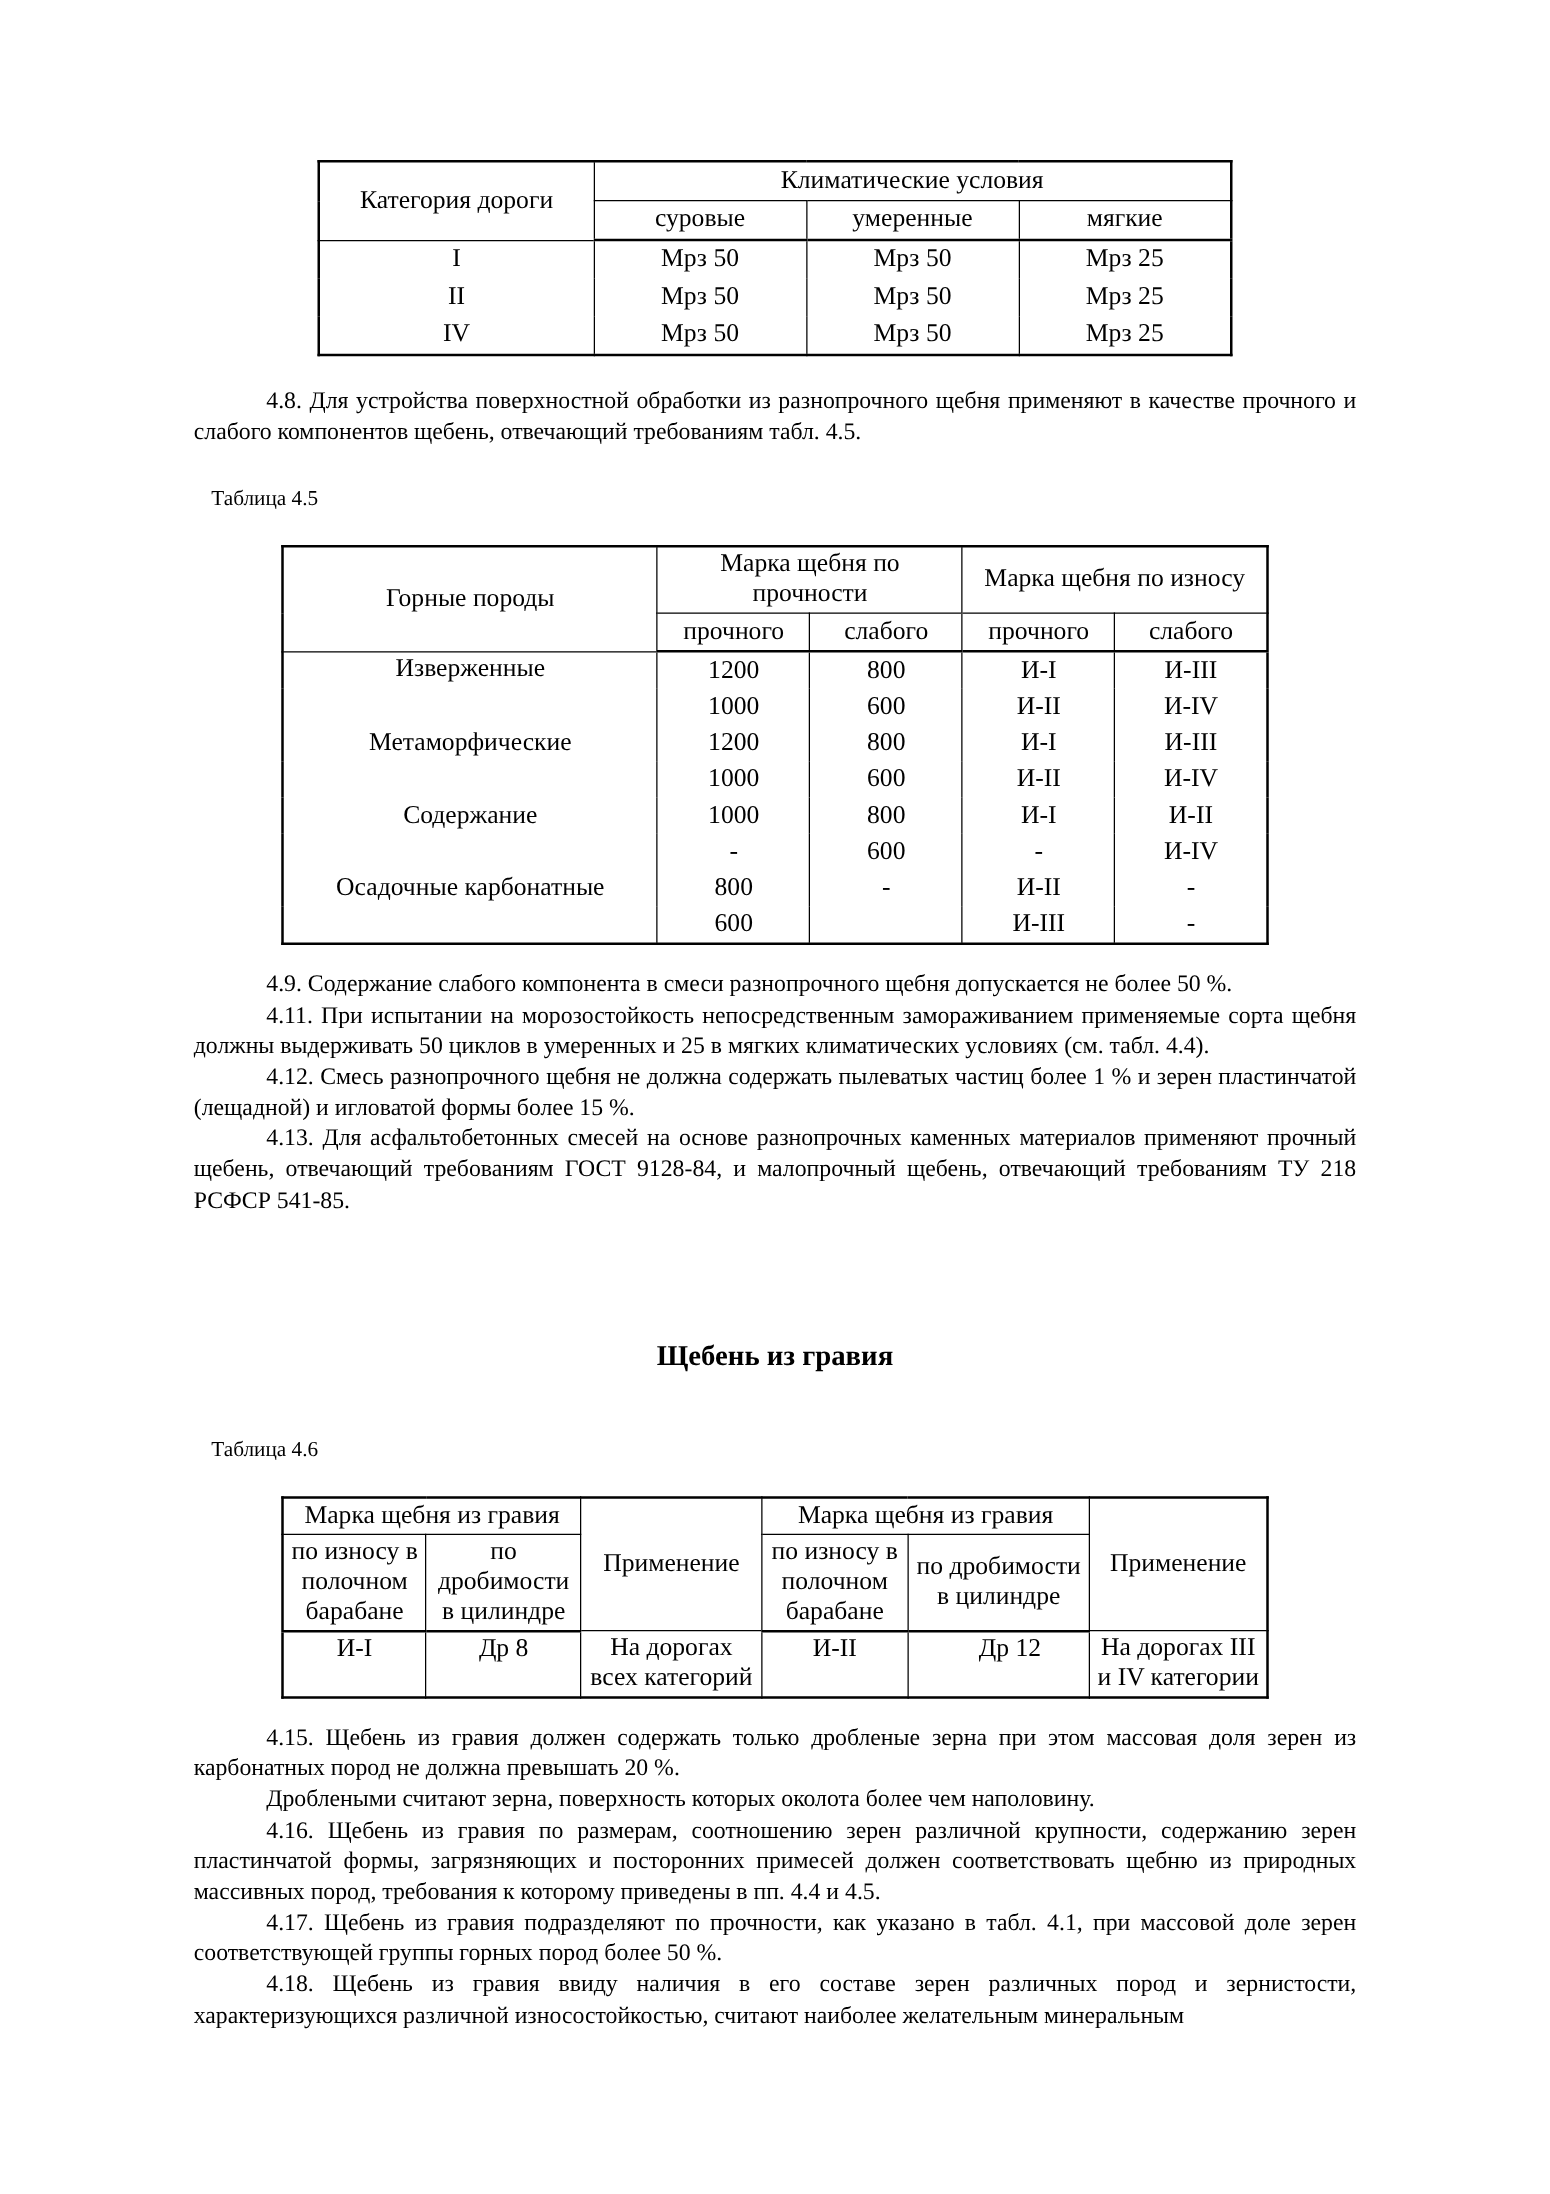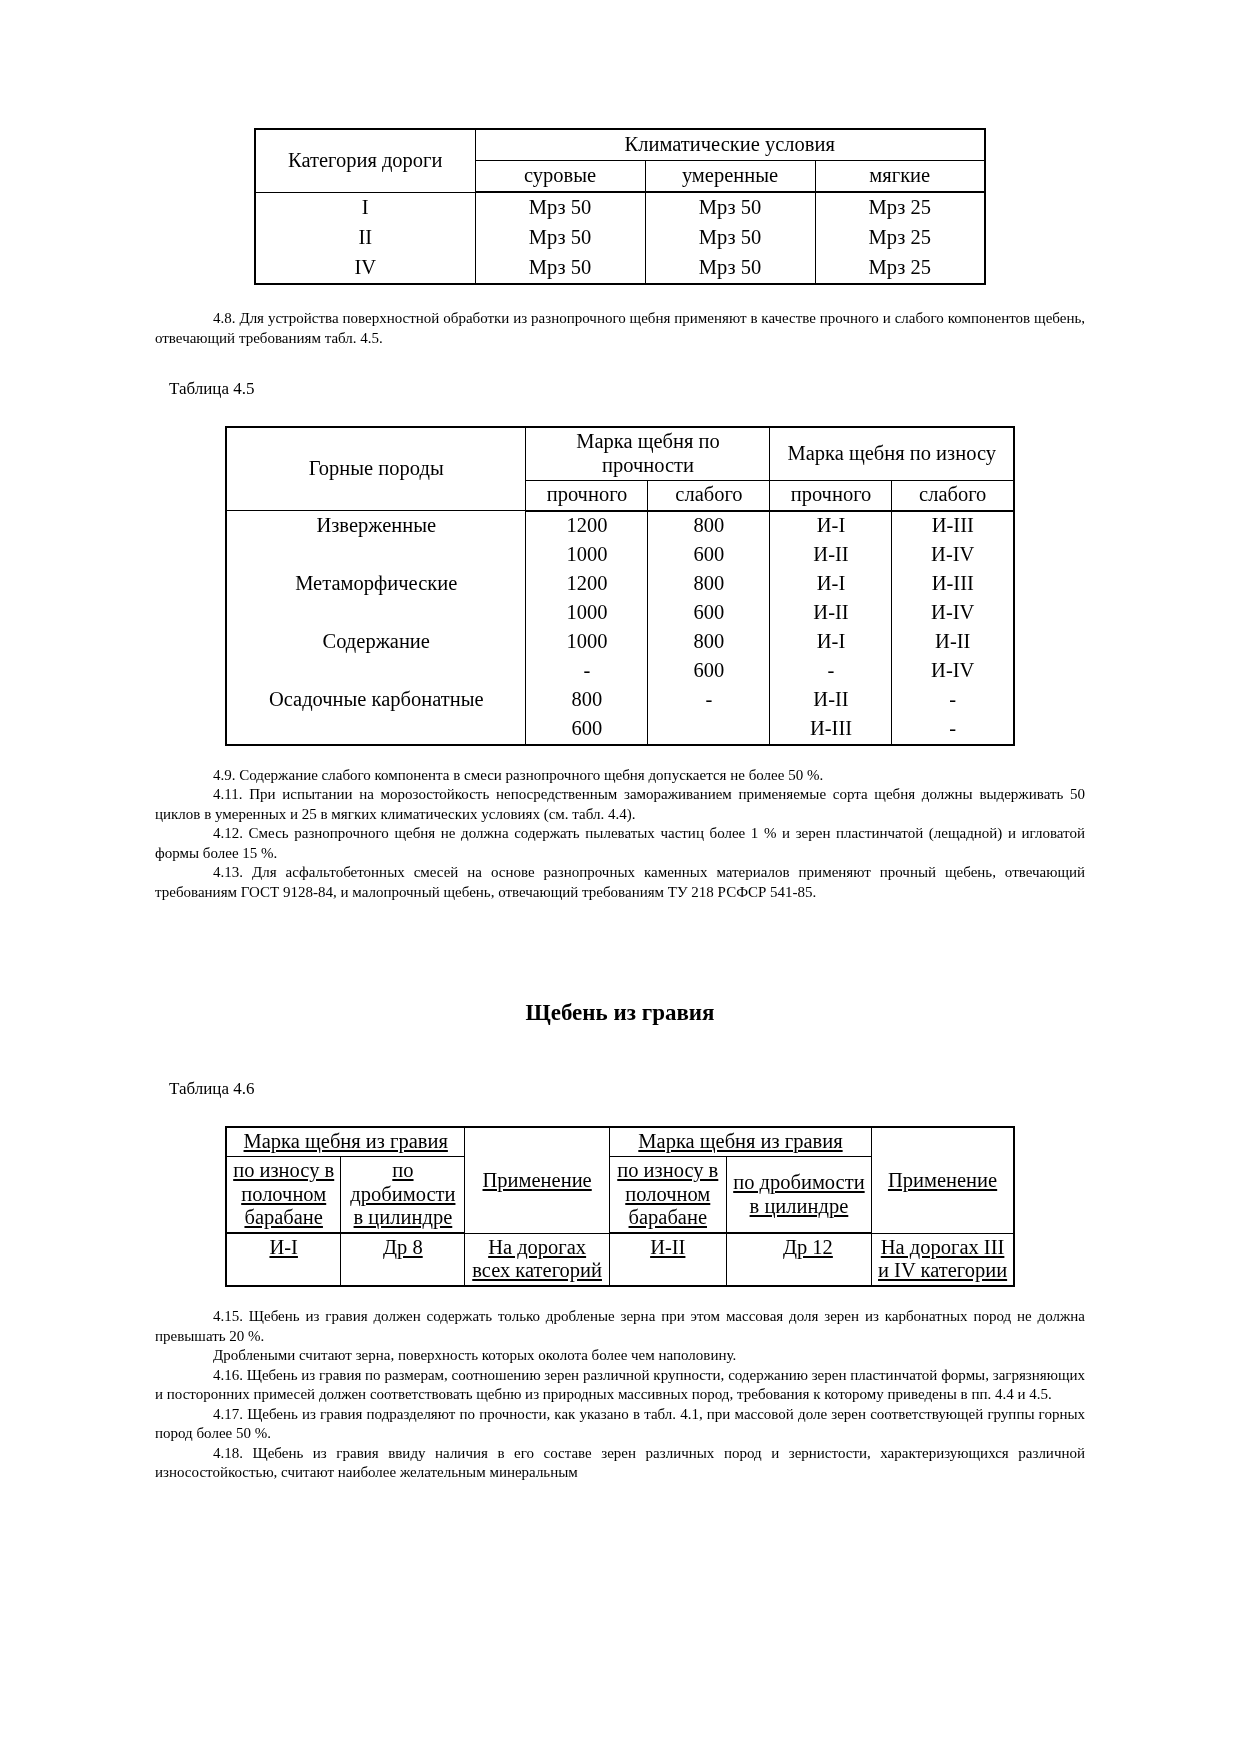--- a/index.html
+++ b/index.html
@@ -55,33 +55,33 @@
   .t44 .c1 { width: 220px; }
   .t44 .c2, .t44 .c3, .t44 .c4 { width: 170px; }
 
   
   .t45 { width: 790px; margin: 0 auto; }
   .t45 .c1 { width: 300px; }
   .t45 .c2, .t45 .c3, .t45 .c4, .t45 .c5 { width: 122px; }
   .t45 td { height: 25px; }
 
   
-  .t46 { width: 790px; margin: 0 auto; text-decoration: underline; }
+  .t46 { width: 790px; margin: 0 auto; }
   .t46 .g1 { width: 113px; }
   .t46 .g2 { width: 122px; }
   .t46 .g3 { width: 142px; }
   .t46 .g4 { width: 115px; }
   .t46 .g5 { width: 143px; }
   .t46 .g6 { width: 140px; }
   .t46 td { padding: 1px 3px; }
 
   
   p.body {
     margin: 0;
-    font-size: 15px;
+    font-size: 19px;
     line-height: 1.30;
     text-align: justify;
     text-indent: 58px;
     hyphens: none;
   }
   p.caption {
     margin: 14px;
     font-size: 17px;
     text-align: left;
     line-height: 1.3;

